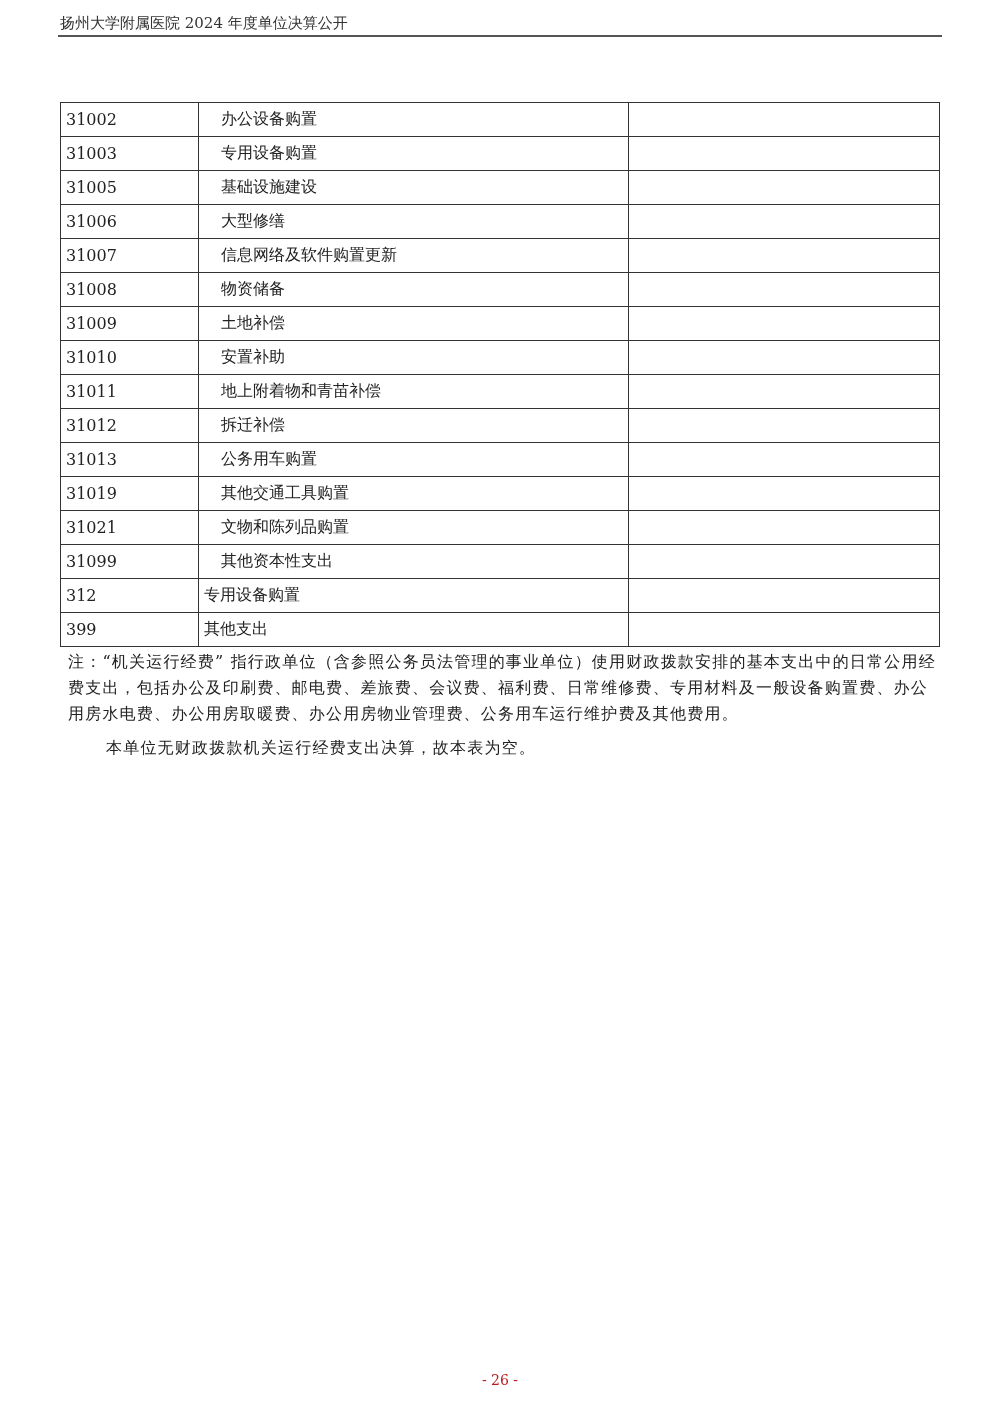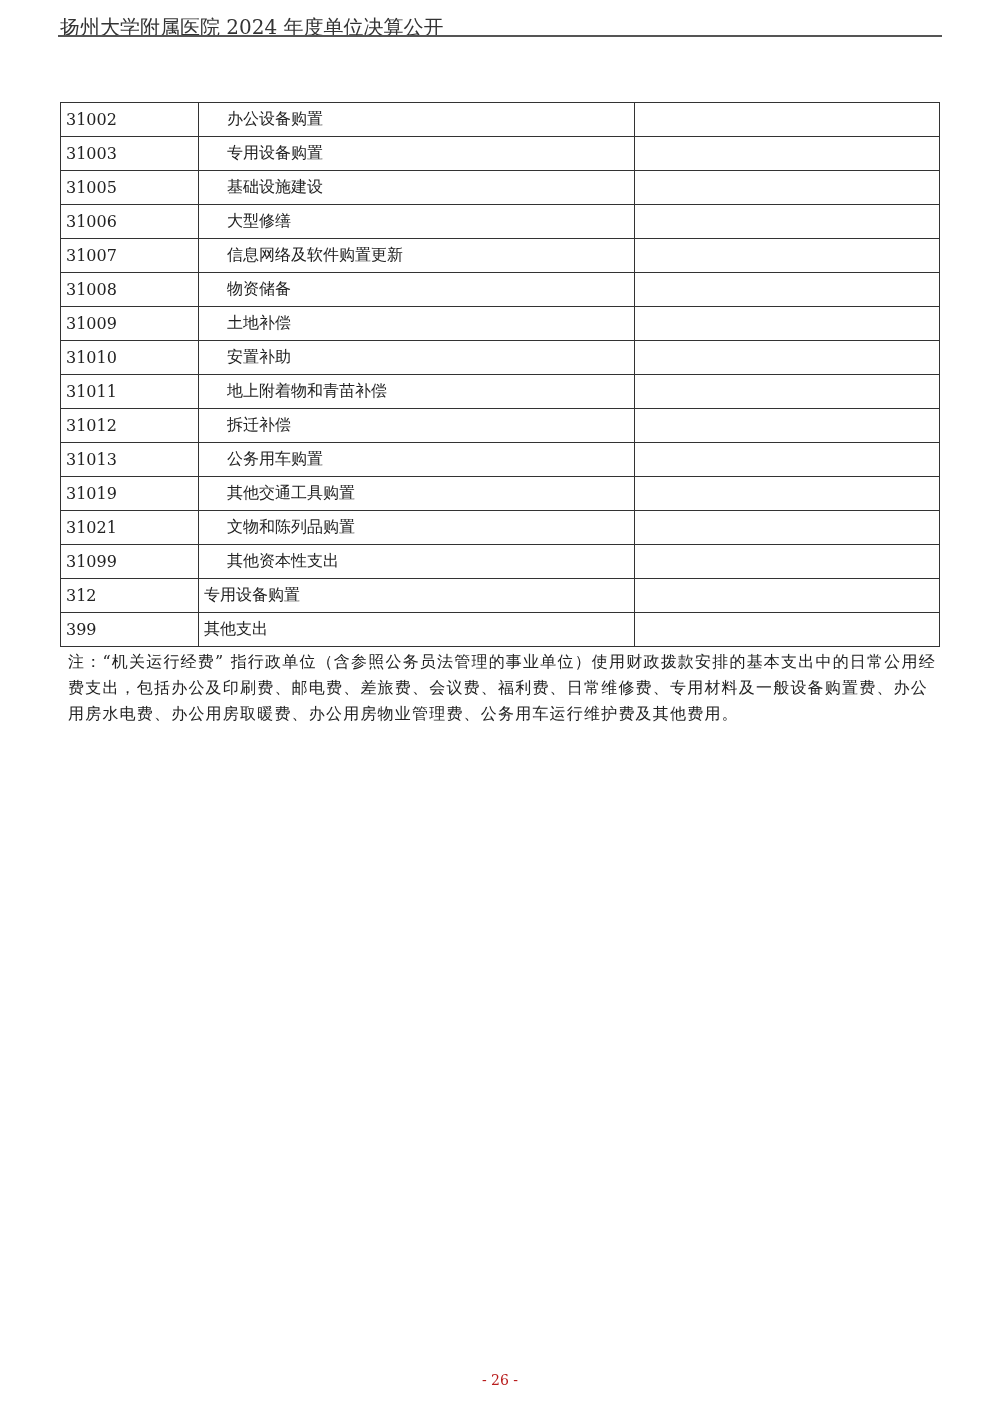--- a/index.html
+++ b/index.html
@@ -1,23 +1,23 @@
 <!DOCTYPE html>
 <html><head>
 <meta charset="utf-8">
 <style>
   html, body { margin: 0; padding: 0; background: #ffffff; }
   body { width: 1000px; height: 1414px; position: relative; font-family: "DejaVu Serif", "Liberation Serif", serif; color: #222; }
-  .header { position: absolute; left: 60px; top: 14px; font-size: 20px; color: #333; }
+  .header { position: absolute; left: 60px; top: 14px; font-size: 15px; color: #333; }
   .header-rule { position: absolute; left: 58px; top: 35px; width: 884px; height: 0; border-top: 2px solid #555; }
   table.budget { position: absolute; left: 60px; top: 61px; width: 880px; border-collapse: collapse; table-layout: fixed; margin-top: 41px; }
   table.budget td { border: 1px solid #333; height: 33px; padding: 0 5px; font-size: 16px; vertical-align: middle; }
   td.code { width: 127px; }
   td.name { width: 402px; }
-  td.name.sub { padding-left: 28px; }
+  td.name.sub { padding-left: 22px; }
   td.amount { width: auto; }
   .note { position: absolute; left: 60px; top: 641px; width: 886px; font-size: 16px; line-height: 26px; letter-spacing: 1.2px; }
   .note p { margin: 8px; }
   .note .p2 { text-indent: 38px; }
   .page-num { position: absolute; left: 0; width: 1000px; top: 1372px; text-align: center; font-size: 14px; color: #b91c1c; }
 </style>
 </head>
 <body>
 
 <div class="header">扬州大学附属医院 2024 年度单位决算公开</div>
@@ -103,15 +103,16 @@
       <tr>
         <td class="code">399</td>
         <td class="name">其他支出</td>
         <td class="amount"></td>
       </tr>
     </tbody>
 </table>
 
 <div class="note">
   <p>注：“机关运行经费” 指行政单位（含参照公务员法管理的事业单位）使用财政拨款安排的基本支出中的日常公用经费支出，包括办公及印刷费、邮电费、差旅费、会议费、福利费、日常维修费、专用材料及一般设备购置费、办公用房水电费、办公用房取暖费、办公用房物业管理费、公务用车运行维护费及其他费用。</p>
+  <p class="p2">本单位无财政拨款机关运行经费支出决算，故本表为空。</p>
 </div>
 
 <div class="page-num">- 26 -</div>
 
 </body></html>

